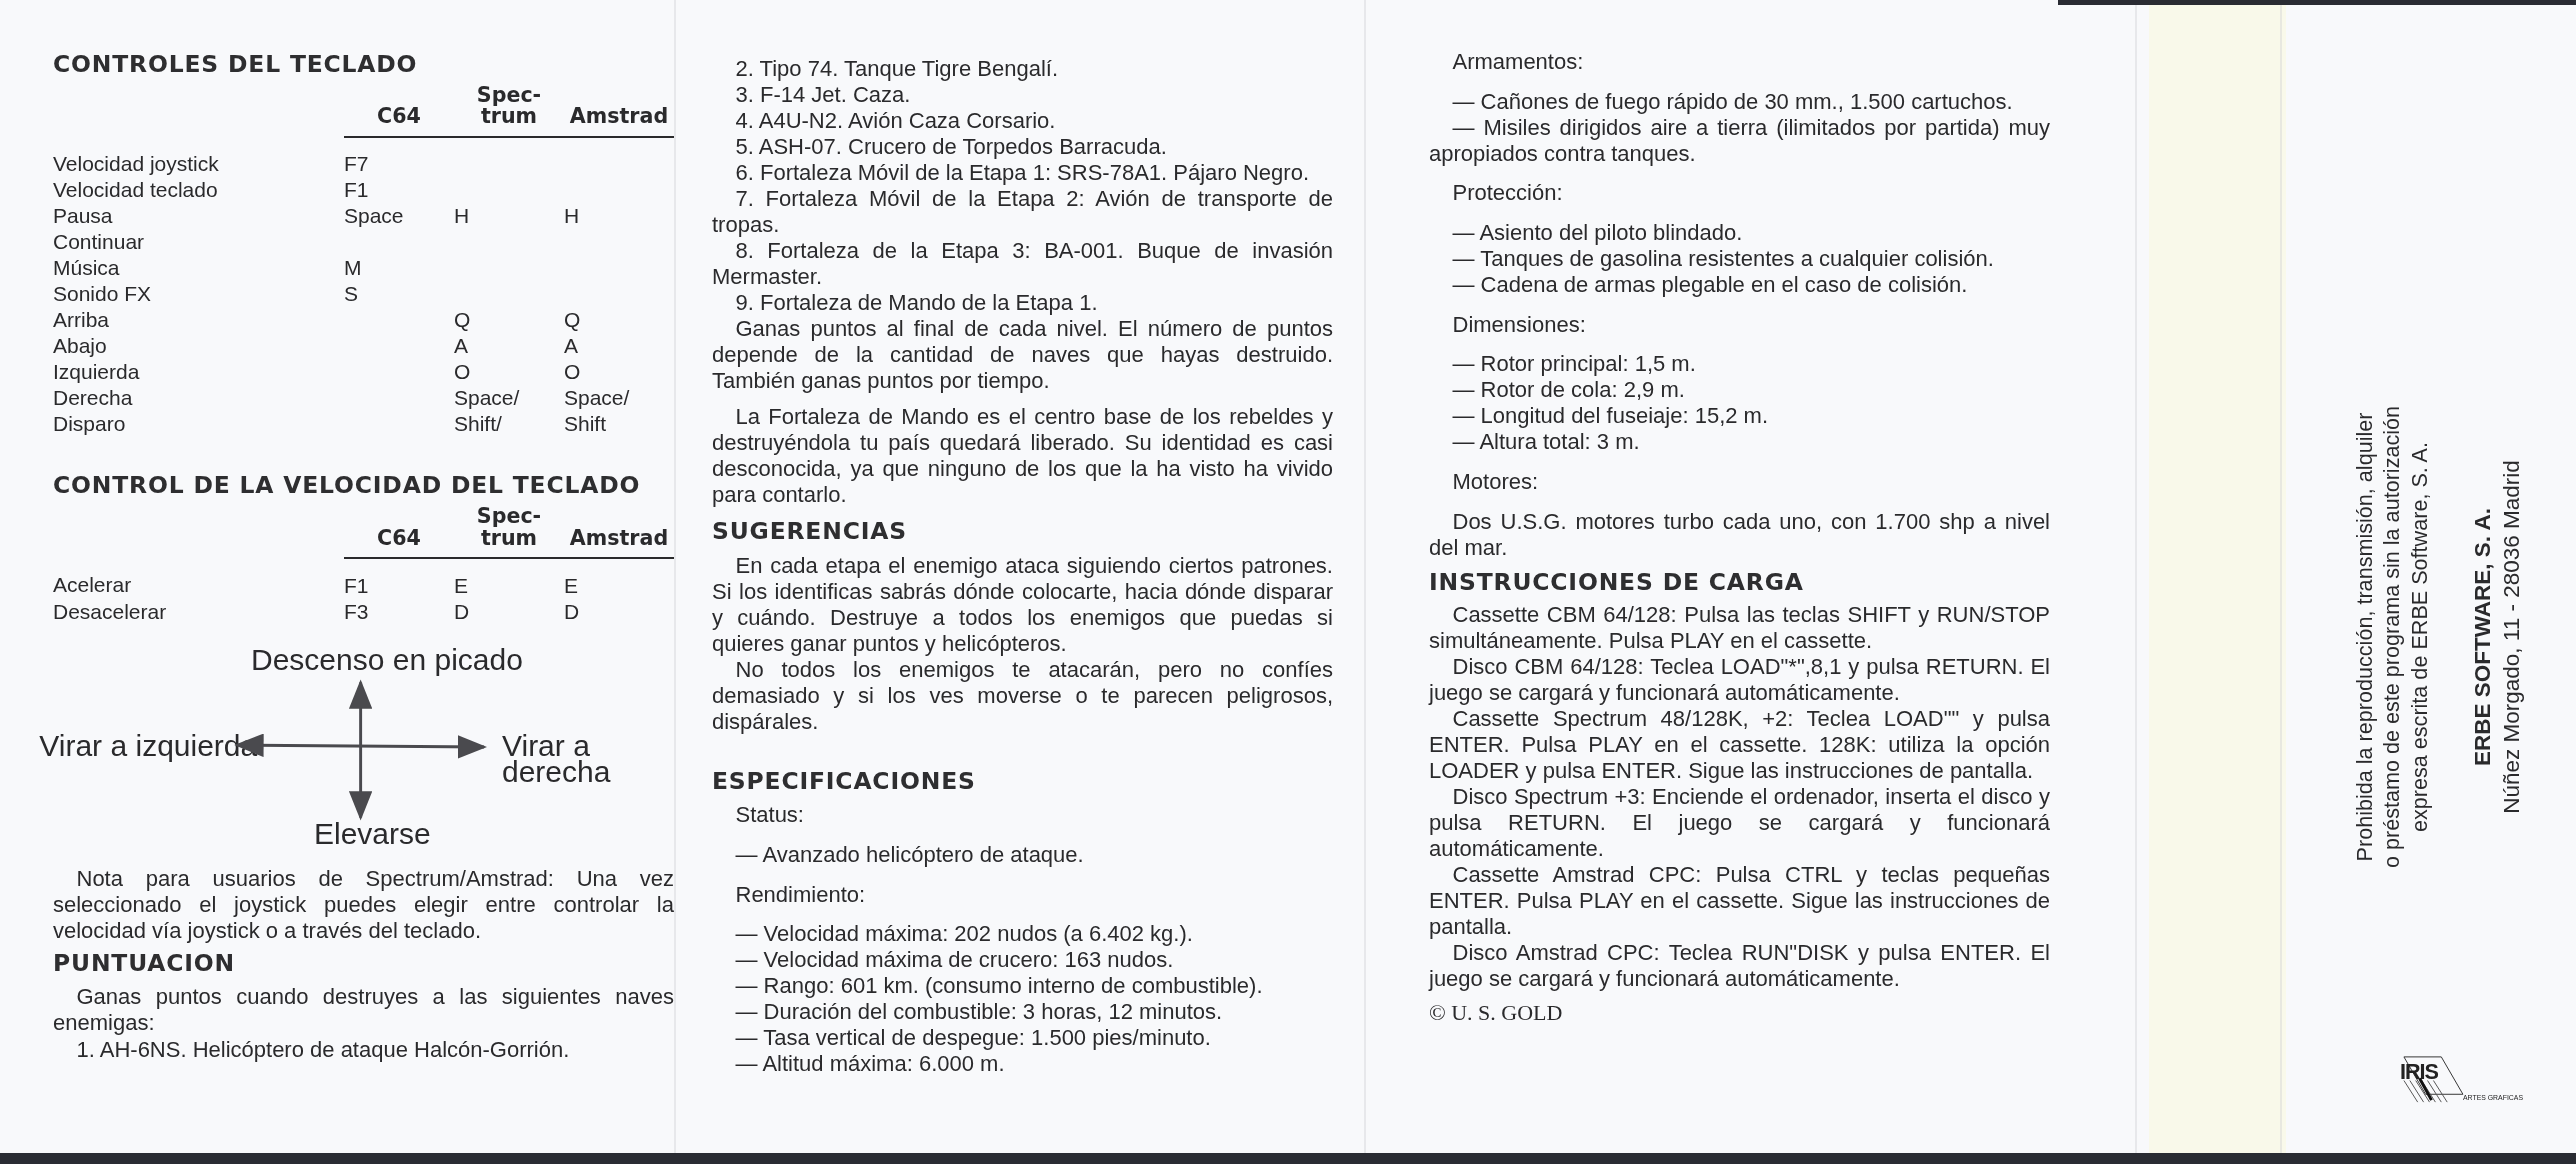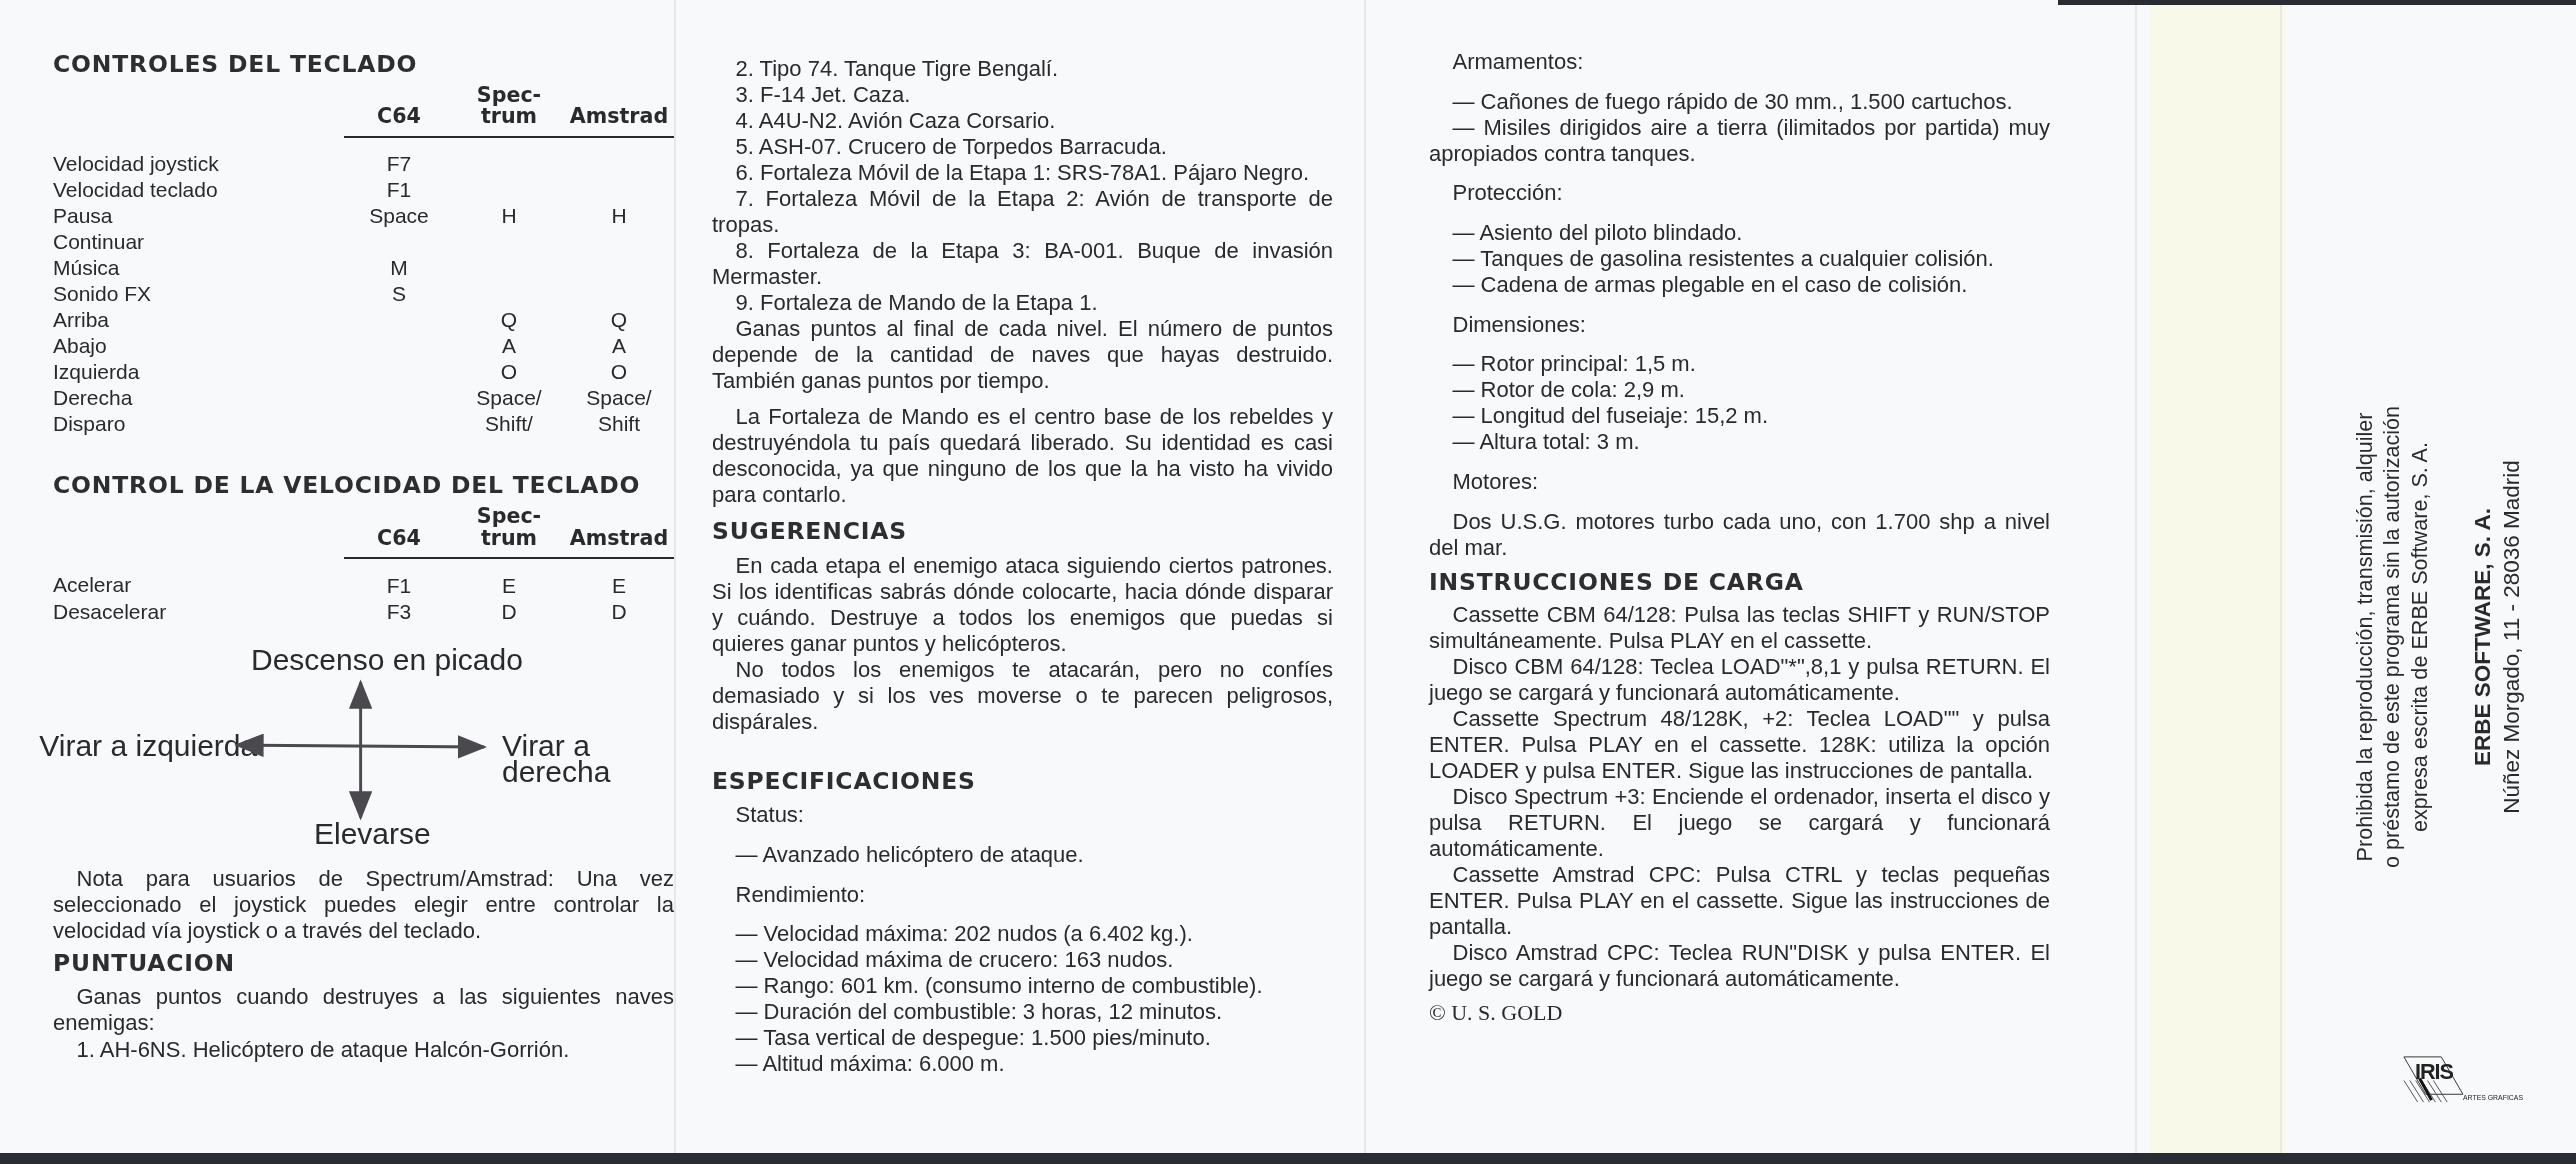--- a/index.html
+++ b/index.html
@@ -21,21 +21,21 @@
   .col .plain { text-indent: 0; font-family: Liberation Serif, serif; }
   .h { font-family: "DejaVu Sans", sans-serif; font-weight: bold; font-size: 23px; letter-spacing: 0.8px; color: #2e2e30; margin: 0; transform: scaleX(1.02); transform-origin: left; }
 
   
   #col1 { left: 53px; top: 51px; width: 621px; }
   table.keys { border-collapse: collapse; width: 621px; font-size: 21px; line-height: 26px; }
   table.keys th { font-family: "DejaVu Sans", sans-serif; font-weight: bold; font-size: 20.6px; line-height: 21.6px; padding: 0 0 7.8px 0; text-align: center; vertical-align: bottom; }
   table.keys th.lbl { border-bottom: none; }
   table.keys th.c { border-bottom: 2.9px solid #2a2a2c; }
   table.keys td { padding: 0; }
-  table.keys td.c { text-align: center; width: 110px; }
+  table.keys td.c { width: 110px; }
   table.keys td.lbl { text-align: left; }
   table.keys tr.first td { padding-top: 13.7px; }
 
   .diagram { position: relative; width: 627px; height: 206px; margin-top: 21.6px; }
   .diagram span { position: absolute; font-size: 30px; }
   .diagram svg { position: absolute; left: 0; top: 0; }
 
   
   #col2 { left: 712px; top: 56px; width: 621px; }
   
@@ -274,16 +274,16 @@
     <g stroke="#555" stroke-width="1">
       <line x1="4" y1="30" x2="18" y2="52"></line>
         <line x1="10" y1="30" x2="24" y2="52"></line>
       <line x1="16" y1="30" x2="30" y2="52"></line>
         <line x1="22" y1="30" x2="36" y2="52"></line>
       <line x1="28" y1="30" x2="42" y2="52"></line>
         <line x1="34" y1="30" x2="48" y2="52"></line>
     </g>
     <line x1="20" y1="28" x2="32" y2="50" stroke="#111" stroke-width="3"></line>
   </svg>
-  <span style="position:absolute;left:15px;top:7.8px;font-family:'Liberation Sans',sans-serif;font-size:21.6px;font-weight:bold;letter-spacing:-1px;color:#222;">IRIS</span>
+  <span style="position:absolute;left:0;top:7.8px;font-family:'Liberation Sans',sans-serif;font-size:21.6px;font-weight:bold;letter-spacing:-1px;color:#222;">IRIS</span>
   <span style="position:absolute;left:63px;top:43px;font-family:'Liberation Sans',sans-serif;font-size:6.9px;color:#222;white-space:nowrap;">ARTES GRAFICAS</span>
 </div>
 
 
 </body></html>

